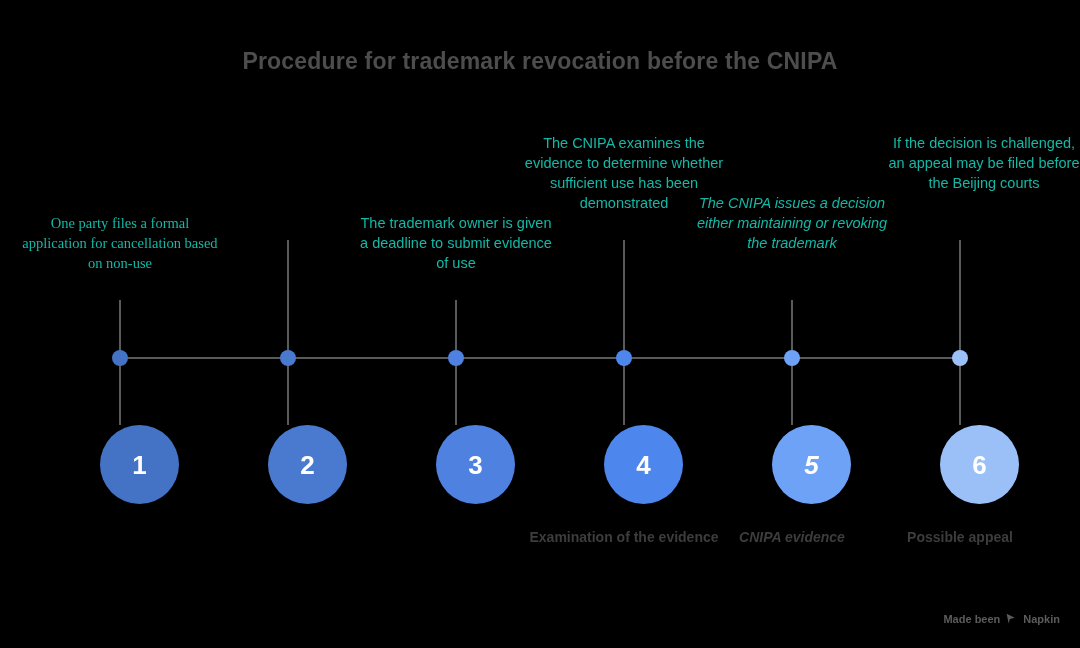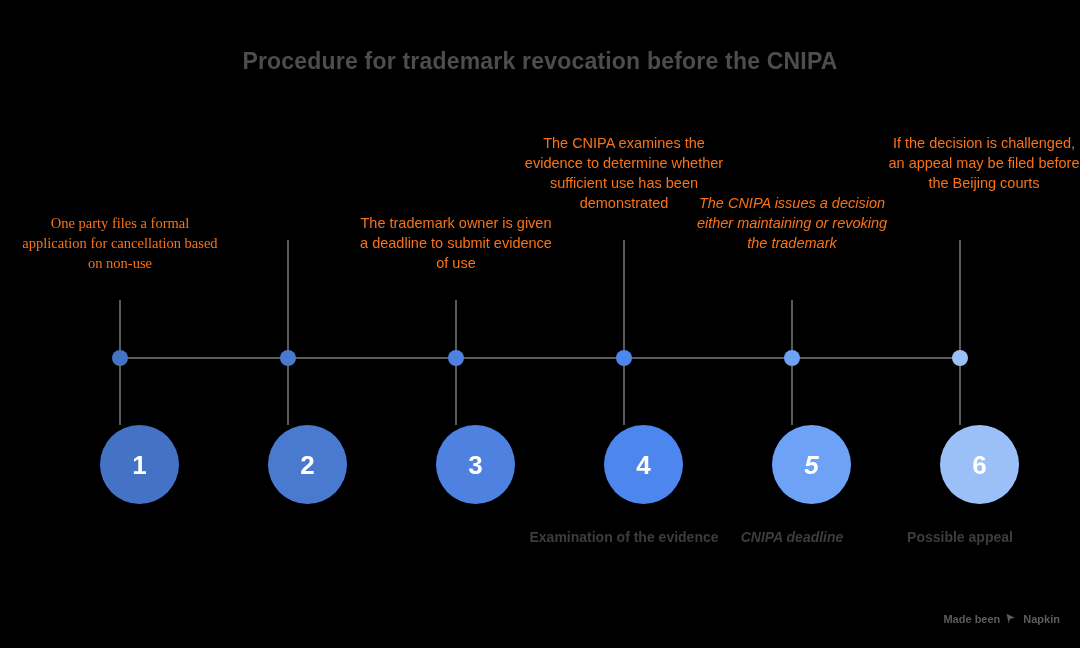--- a/index.html
+++ b/index.html
@@ -71,21 +71,21 @@
     height: 16px;
     border-radius: 50%;
   }
 
   
   .step-desc {
     position: absolute;
     left: 0;
     width: 200px;
     text-align: center;
-    color: #f97316;
+    color: #14b8a6;
     font-size: 14.5px;
     line-height: 20px;
     font-weight: normal;
   }
 
   
   .step-circle {
     position: absolute;
     left: 80px;
     top: 425px;
@@ -176,21 +176,21 @@
         </div>
         <div class="step-caption">Examination of the evidence</div>
       </div>
       <div class="step" style="left: 792px; font-style: italic;">
         <div class="step-desc" style="top: 193px;">The CNIPA issues a decision either maintaining or revoking the trademark</div>
         <div class="step-connector" style="top: 300px; height: 125px; background: rgb(90, 90, 90);"></div>
         <div class="step-dot" style="background: rgb(110, 162, 247);"></div>
         <div class="step-circle" style="background: rgb(110, 162, 247);">
           <span class="step-number" style="color: rgb(255, 255, 255);">5</span>
         </div>
-        <div class="step-caption">CNIPA deadline</div>
+        <div class="step-caption">CNIPA evidence</div>
       </div>
       <div class="step" style="left: 960px;">
         <div class="step-desc" style="top: 133px; margin-left: 24px;">If the decision is challenged, an appeal may be filed before the Beijing courts</div>
         <div class="step-connector" style="top: 240px; height: 185px; background: rgb(90, 90, 90);"></div>
         <div class="step-dot" style="background: rgb(155, 192, 248);"></div>
         <div class="step-circle" style="background: rgb(155, 192, 248);">
           <span class="step-number" style="color: rgb(255, 255, 255);">6</span>
         </div>
         <div class="step-caption">Possible appeal</div>
       </div>

